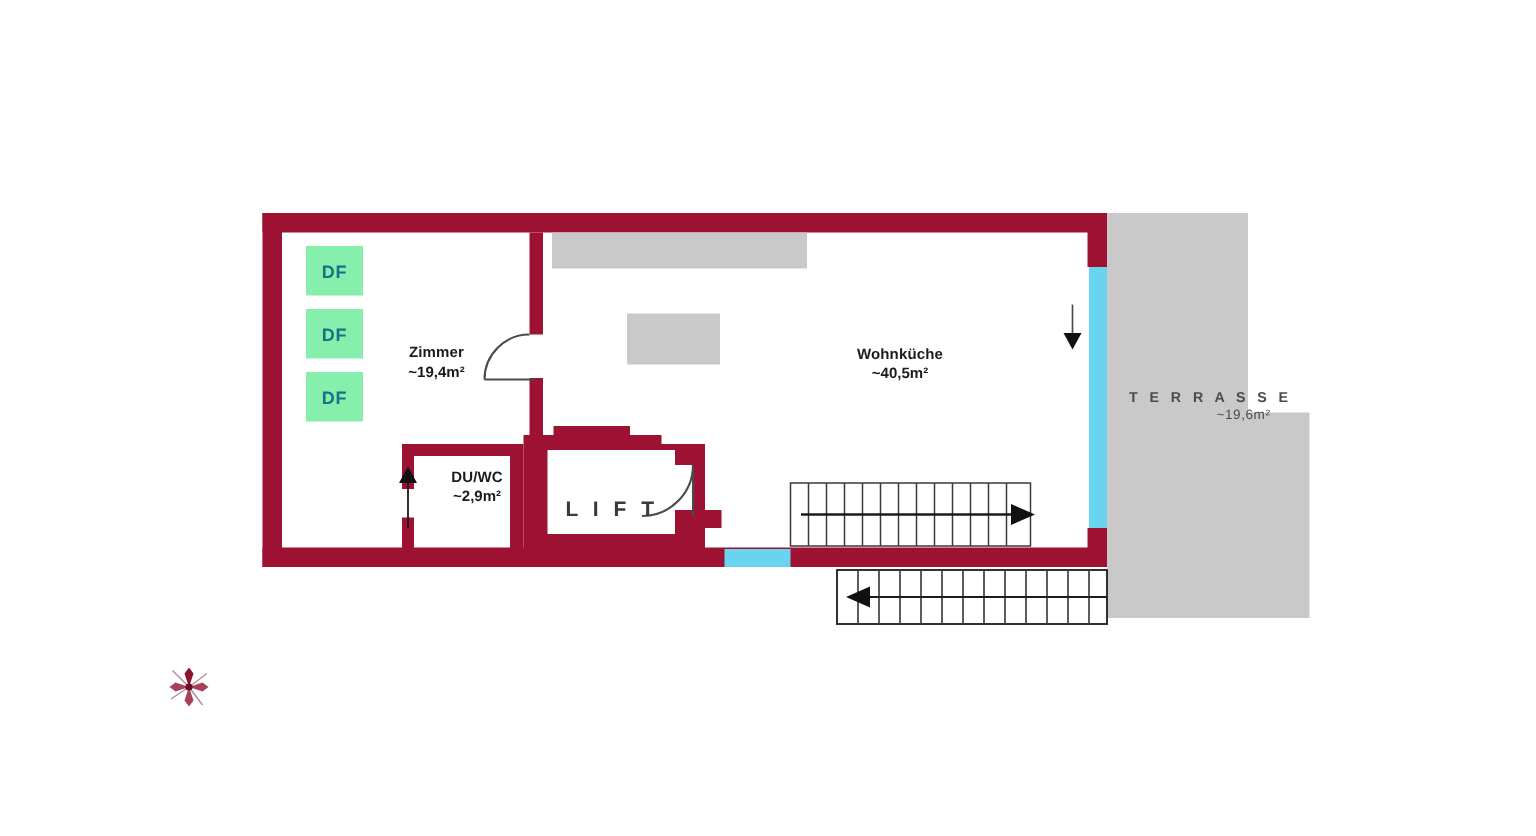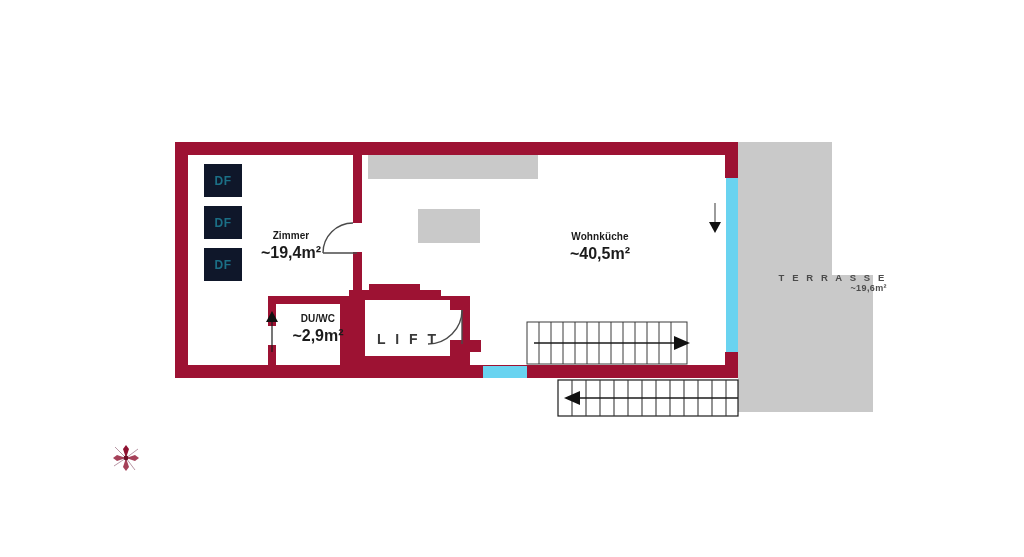--- a/index.html
+++ b/index.html
@@ -6,26 +6,26 @@
   html,body{margin:0;padding:0;background:#ffffff;}
   body{
     width:1024px;height:557px;overflow:hidden;
     font-family:"Liberation Sans","DejaVu Sans",sans-serif;
     -webkit-font-smoothing:antialiased;
   }
   #plan{position:relative;width:1024px;height:557px;background:#fff;}
   #plan svg{position:absolute;left:0;top:0;}
   .lbl{position:absolute;text-align:center;color:#1b1b1b;pointer-events:none;}
   .room-name{font-size:10px;font-weight:700;line-height:1.25;letter-spacing:.1px;}
-  .room-area{font-size:16px;font-weight:700;line-height:1.25;}
+  .room-area{font-size:10px;font-weight:700;line-height:1.25;}
   .lift-lbl{font-size:14px;font-weight:600;letter-spacing:3px;color:#3a3a3a;}
   .terr-name{font-size:9.5px;font-weight:600;letter-spacing:2.6px;color:#4b4b4b;}
-  .terr-area{font-size:9px;font-weight:700;letter-spacing:.4px;color:#4b4b4b;margin-left:44px;}
+  .terr-area{font-size:9px;font-weight:400;letter-spacing:.4px;color:#4b4b4b;margin-left:44px;}
   .df-lbl{font-size:12px;font-weight:600;color:#1b6f86;letter-spacing:.5px;}
-  .df-box{position:absolute;background:#0f172a;display:flex;align-items:center;justify-content:center;}
+  .df-box{position:absolute;background:#86efac;display:flex;align-items:center;justify-content:center;}
 </style>
 </head>
 <body>
 
 <div id="plan">
 
   <svg width="1024" height="557" viewBox="0 0 1024 557">
 
     <g>
       <path d="M 738 142 L 832 142 L 832 275 L 873 275 L 873 412 L 738 412 Z" fill="#c9c9c9" stroke="none"></path>
@@ -169,18 +169,18 @@
 
   <div class="lbl" style="left:542px;top:231px;width:116px;">
     <div class="room-name">Wohnküche</div>
     <div class="room-area">~40,5m²</div>
   </div>
 
   <div class="lbl" style="left:365px;top:331px;width:86px;">
     <div class="lift-lbl">L I F T</div>
   </div>
 
-  <div class="lbl" style="left:727px;top:272px;width:160px;text-align:right;">
+  <div class="lbl" style="left:727px;top:260px;width:160px;">
     <div class="terr-name">T E R R A S S E</div>
     <div class="terr-area">~19,6m²</div>
   </div>
 
 </div>
 
 </body></html>

